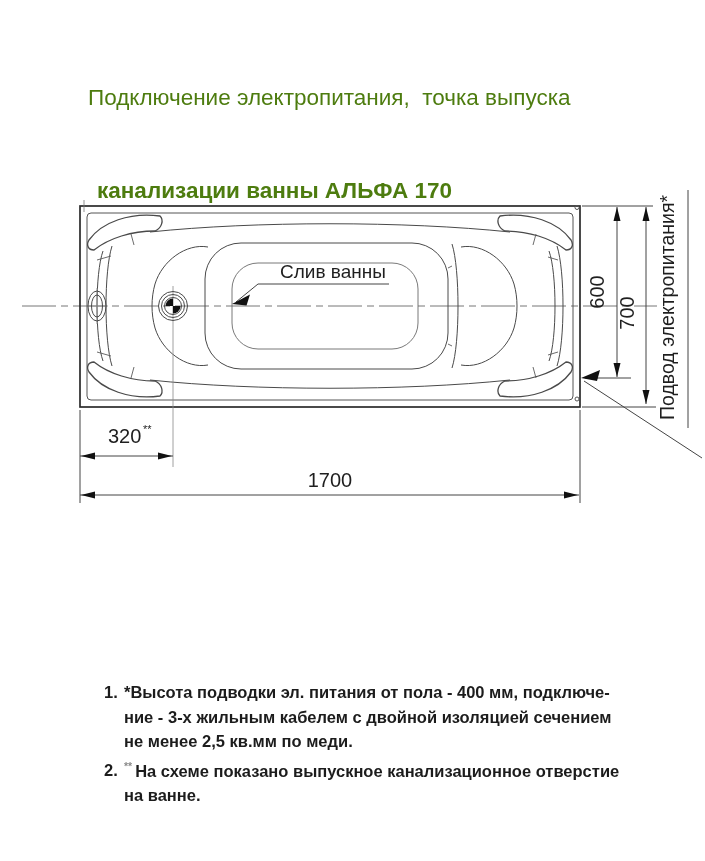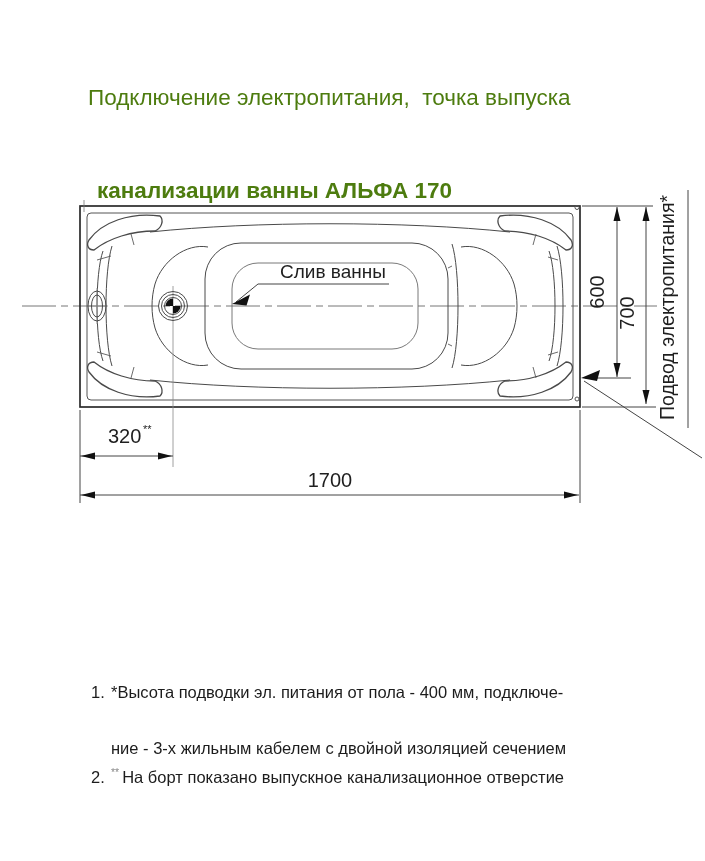--- a/index.html
+++ b/index.html
@@ -24,29 +24,30 @@
     position: absolute;
     top: 0; left: 0;
     width: 705px; height: 861px;
   }
   .drawing-svg text {
     font-family: "Liberation Sans", sans-serif;
     fill: #1f1f1f;
   }
   .notes {
     position: absolute;
-    top: 680px; left: 91px;
+    top: 680px; left: 104px;
     width: 560px;
     font-size: 16.5px;
     line-height: 24.5px;
     color: #1c1c1c;
+    font-weight: bold;
   }
   .note-line { white-space: pre; }
   .nnum { display: inline-block; width: 20px; }
-  .indent { padding-left: 20px; margin-top: 31px; }
+  .indent { padding-left: 20px; }
   .sup {
     vertical-align: super;
     font-size: 10.5px;
     color: #8a8a8a;
     margin-right: 3px;
   }
 </style>
 </head>
 <body>
 
@@ -168,14 +169,16 @@
       <path fill="#111" stroke="none" d="M 81,495 L 95,491.5 L 95,498.5 Z"></path>
       <path fill="#111" stroke="none" d="M 578,495 L 564,491.5 L 564,498.5 Z"></path>
     </g>
     <text x="330" y="487" text-anchor="middle" font-size="20" stroke="none">1700</text>
   </g>
 </svg>
 
 <div class="notes">
   <div class="note-line"><span class="nnum">1.</span><span>*Высота подводки эл. питания от пола - 400 мм, подключе-</span></div>
   <div class="note-line indent"><span>ние - 3-х жильным кабелем с двойной изоляцией сечением</span></div>
-  <div class="note-line"><span class="nnum">2.</span><span class="sup">**</span><span>На борт показано выпускное канализационное отверстие</span></div>
+  <div class="note-line indent"><span>не менее 2,5 кв.мм по меди.</span></div>
+  <div class="note-line"><span class="nnum">2.</span><span class="sup">**</span><span>На схеме показано выпускное канализационное отверстие</span></div>
+  <div class="note-line indent"><span>на ванне.</span></div>
 </div>
 
 </body></html>

